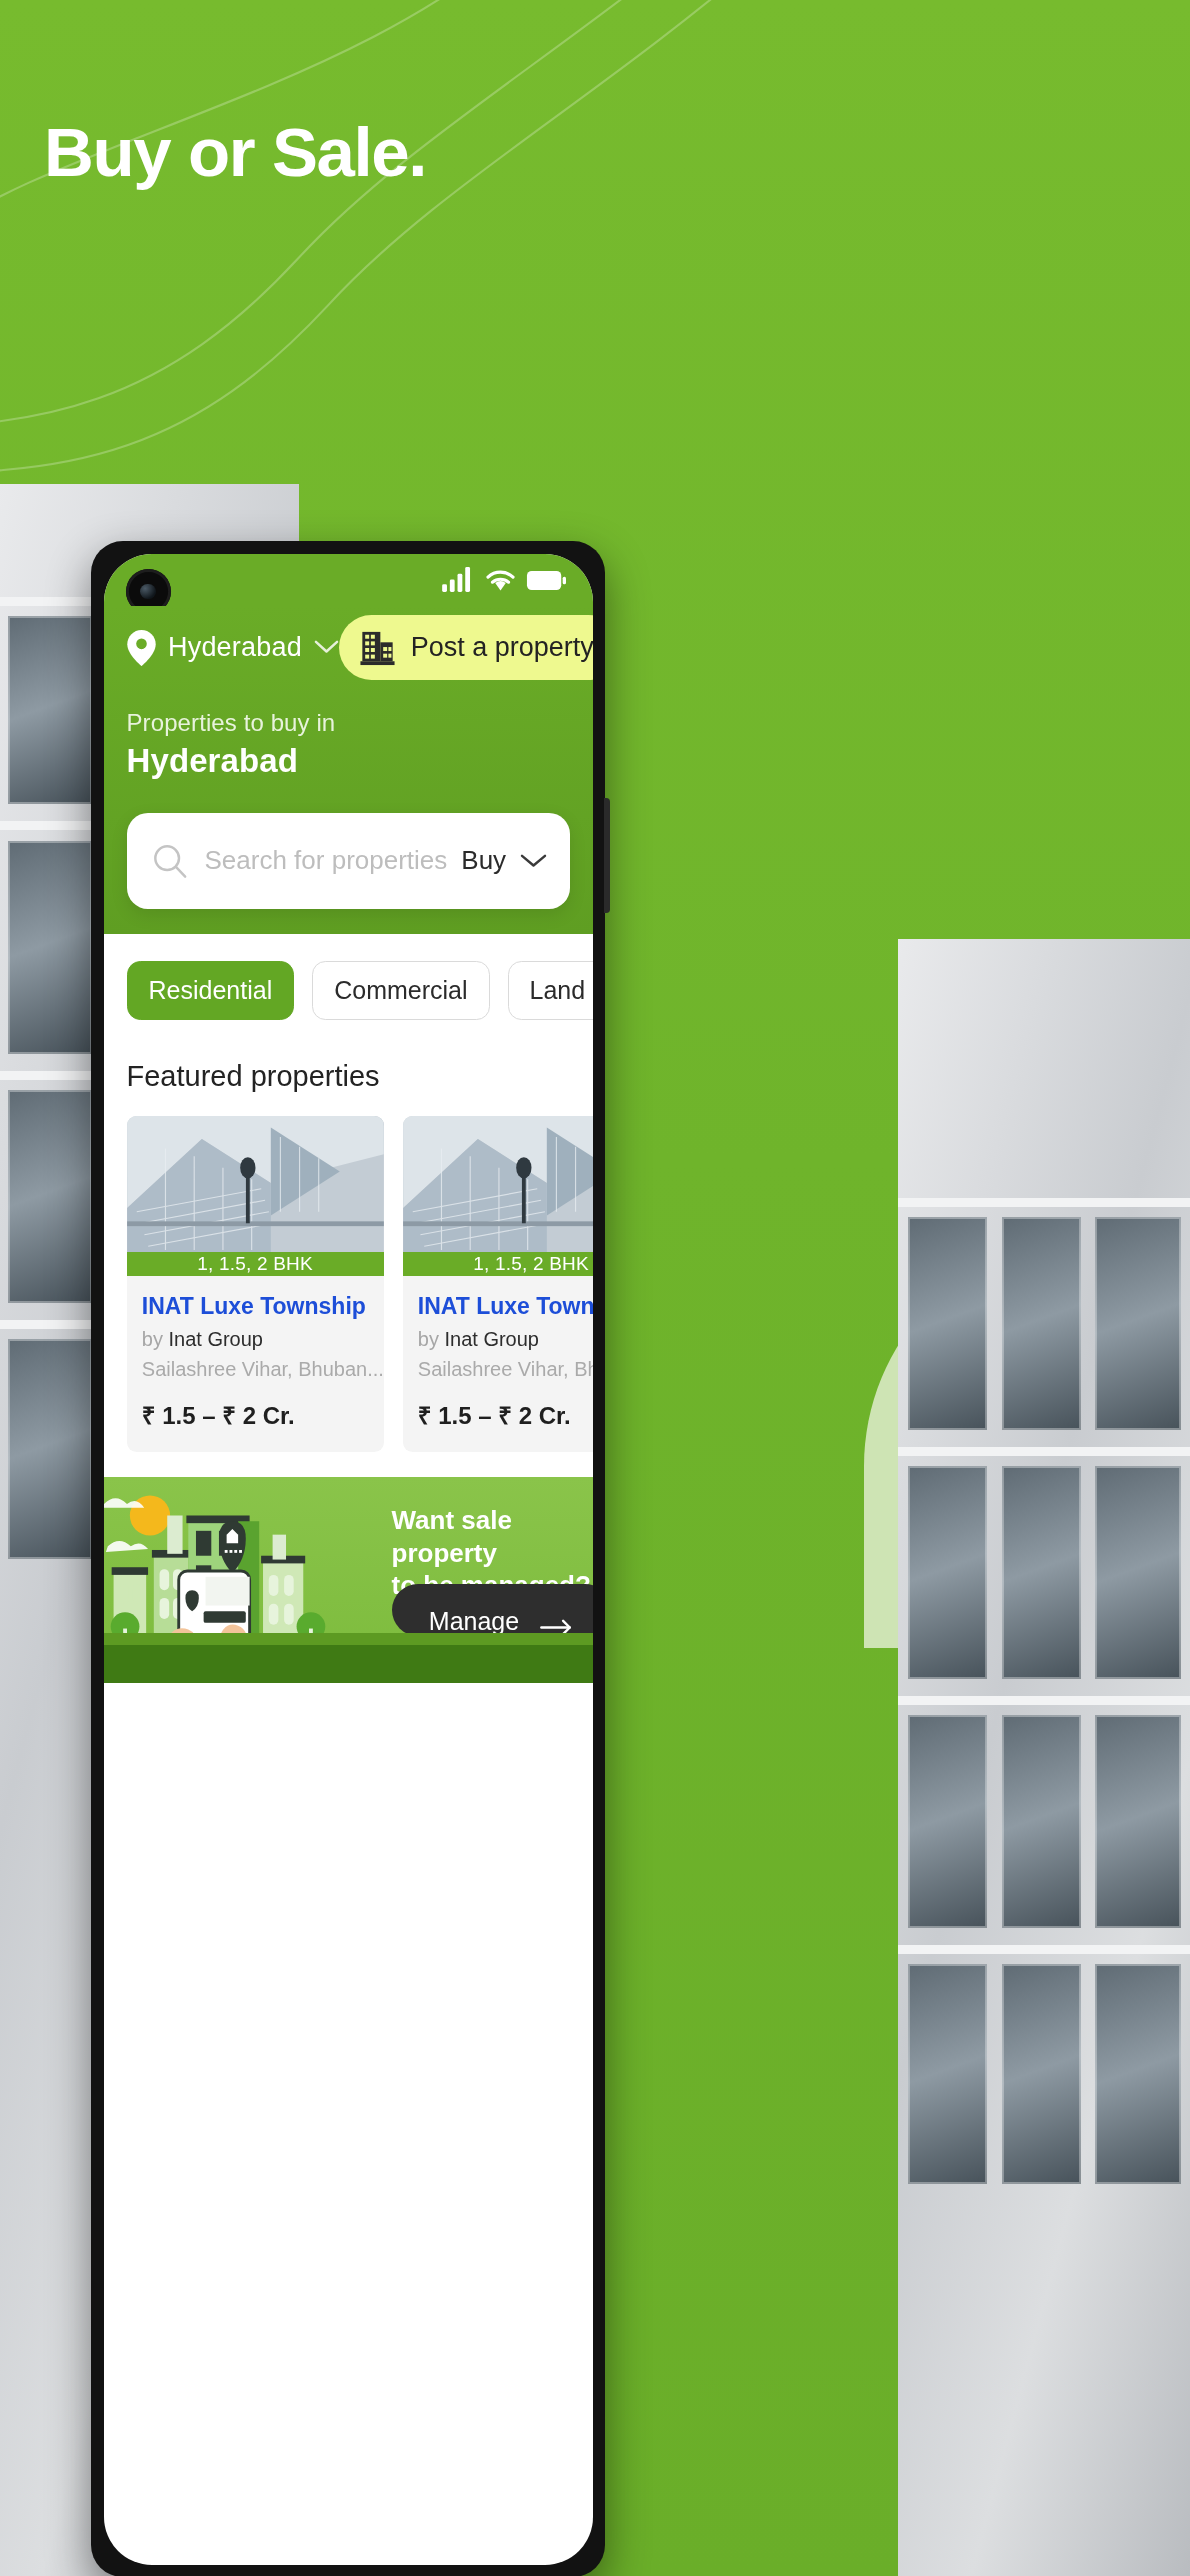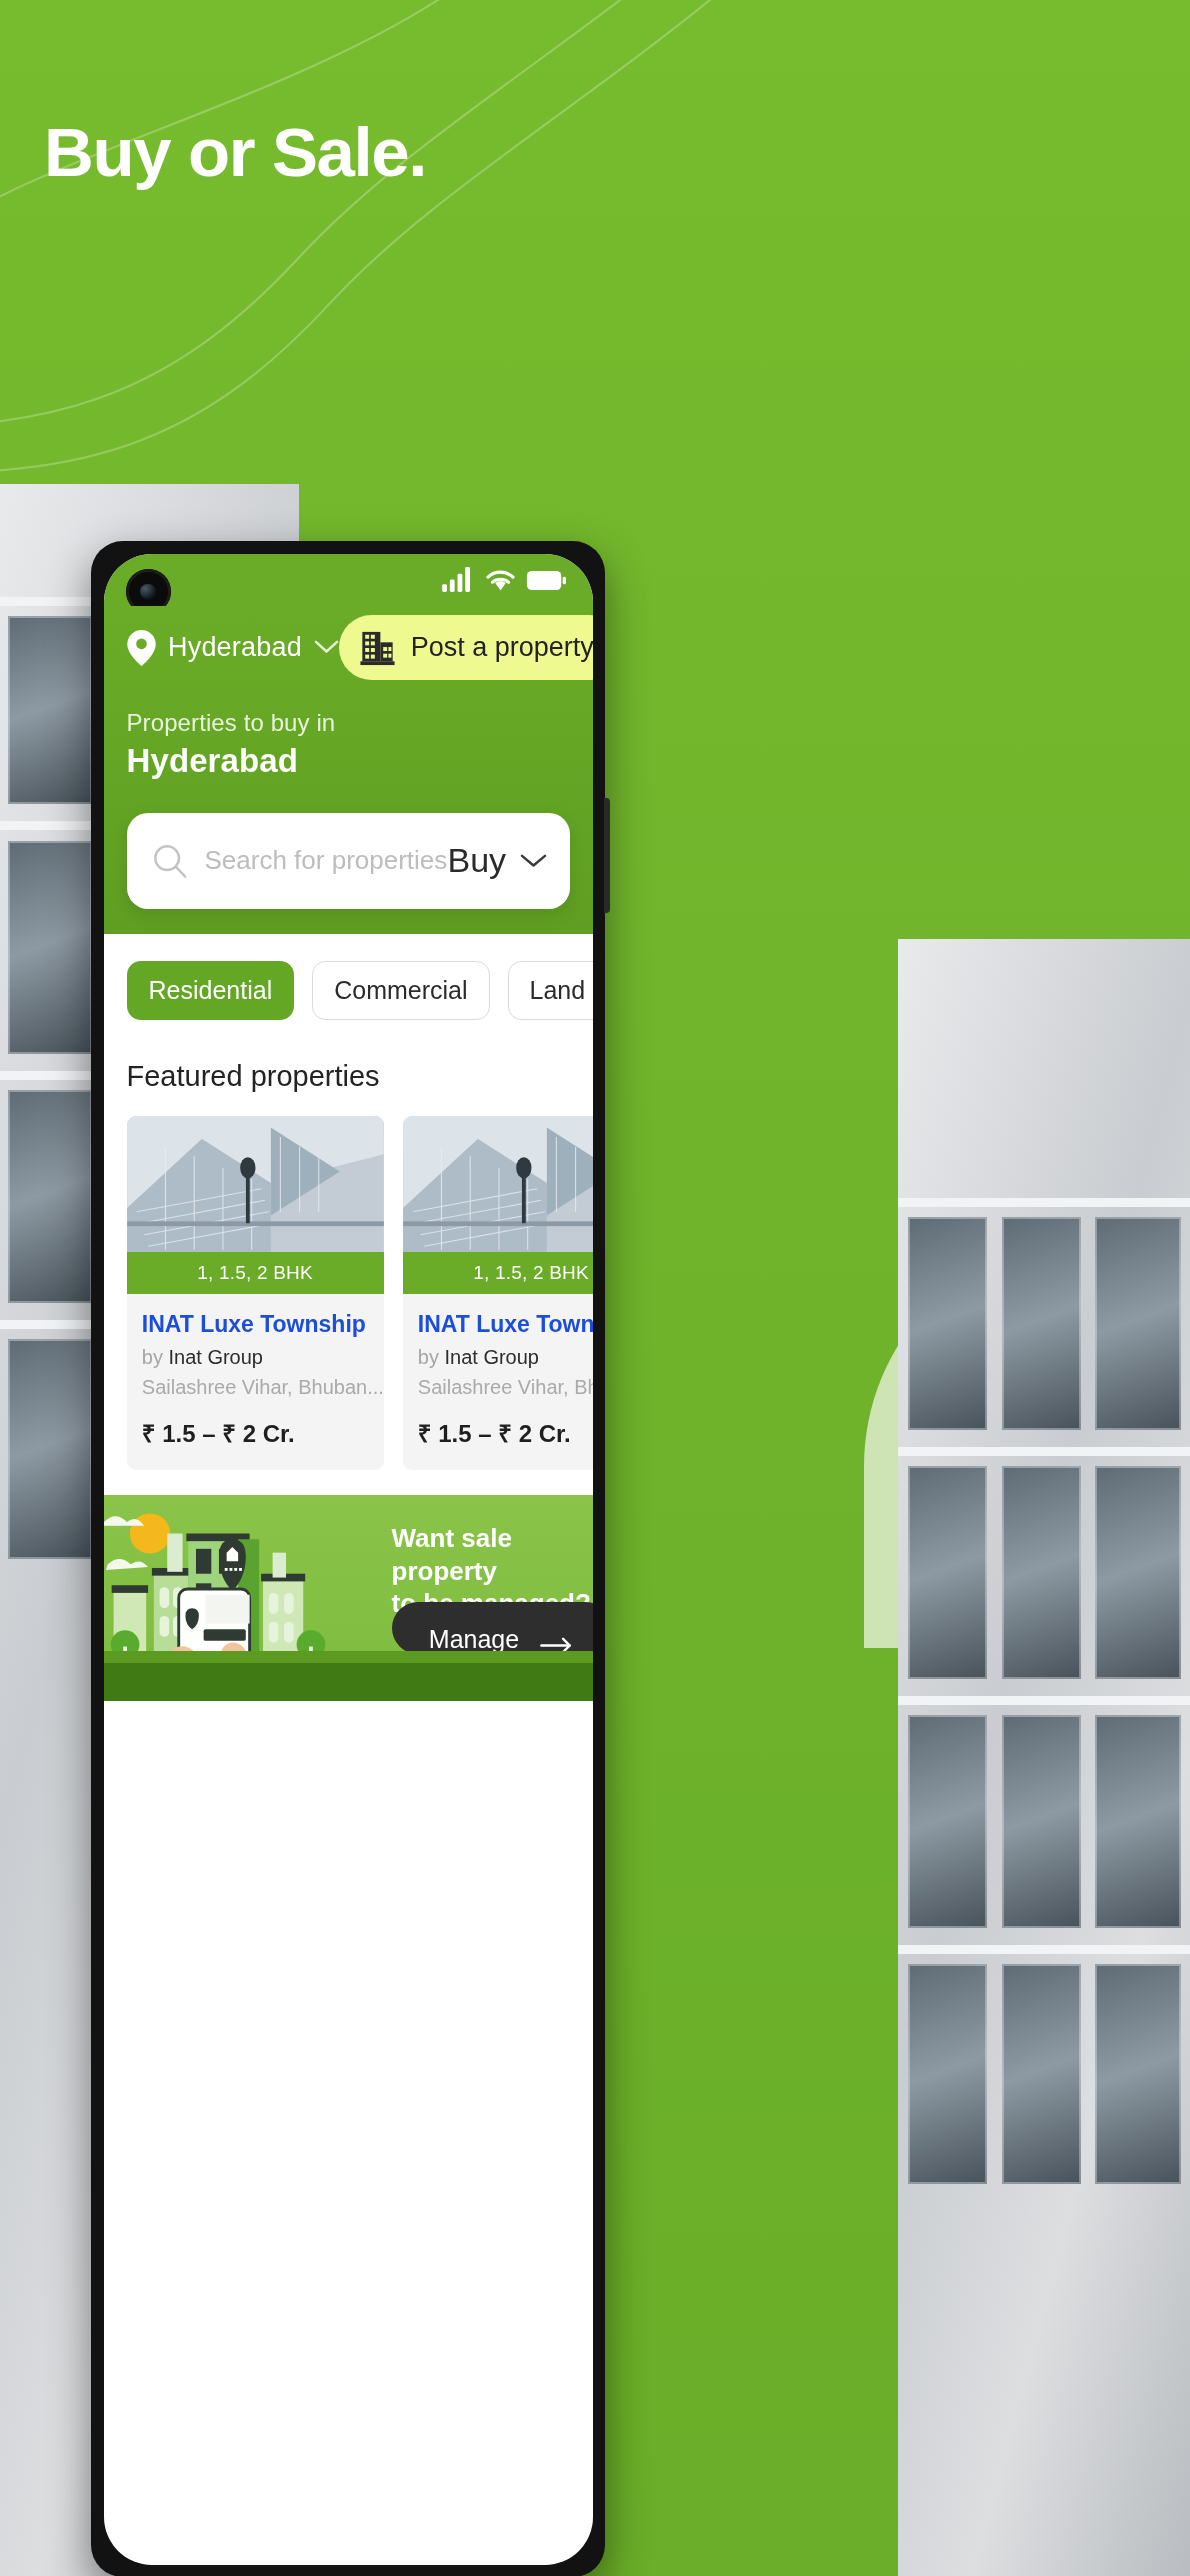--- a/index.html
+++ b/index.html
@@ -106,21 +106,21 @@
   .hdr-big { color:#ffffff; font-size:33px; font-weight:700; margin-top:4.8px; letter-spacing:0.1px; }
 
   
   .search-wrap { padding:33px 21px 0; }
   .search-bar {
     background:#fff; border-radius:21px; height:96px;
     display:flex; align-items:center; padding:0 23px 0 25px;
     box-shadow:0 5.8px 17px rgba(0,0,0,.10);
   }
   .search-input-fake { flex:1; color:#bdbdbd; font-size:26px; margin-left:17px; }
-  .buy-sel { display:flex; align-items:center; gap:13.4px; color:#2b2b2b; font-size:34px; }
+  .buy-sel { display:flex; align-items:center; gap:13.4px; color:#2b2b2b; font-size:26px; }
 
   
   .app-body { background:#fff; padding:0 0 0 0; }
 
   .chips { display:flex; gap:18px; padding:27px 23px 0; }
   .chip {
     border:1.5px solid #dadada; border-radius:13.4px; height:59px;
     display:flex; align-items:center; padding:0 21px;
     font-size:25px; color:#2b2b2b; background:#fff; white-space:nowrap; cursor:pointer;
   }
@@ -129,21 +129,21 @@
   .section-title { font-size:29px; font-weight:500; color:#232323; padding:40px 23px 0; }
 
   .cards { display:flex; gap:19px; padding:23px 0 0 23px; }
   .card {
     width:257px; flex:0 0 257px; background:#f4f4f4;
     border-radius:9.6px; overflow:hidden;
   }
   .card-img { height:136px; position:relative; overflow:hidden;
     background:linear-gradient(160deg,#cfd8df 0%, #aebcc7 45%, #e7ecef 100%); }
   .bhk-band { background:#6aac27; color:#fff; font-size:19px; font-weight:500;
-    text-align:center; padding:10px 0; letter-spacing:0.2px; }
+    text-align:center; padding:1px 0; letter-spacing:0.2px; }
   .card-body { padding:17px 15.3px 21px; }
   .c-title { font-size:23px; font-weight:700; color:#1d4ed8; white-space:nowrap; }
   .c-by { font-size:20px; color:#2d2d2d; margin-top:7.7px; white-space:nowrap; }
   .c-by span { color:#a6a6a6; }
   .c-loc { font-size:20px; color:#aaaaaa; margin-top:7.7px; white-space:nowrap; }
   .c-price { font-size:24px; font-weight:700; color:#1f1f1f; margin-top:17px; white-space:nowrap; }
 
   
   .banner {
     margin:25px 0 0 0; height:168px; position:relative; overflow:hidden;

